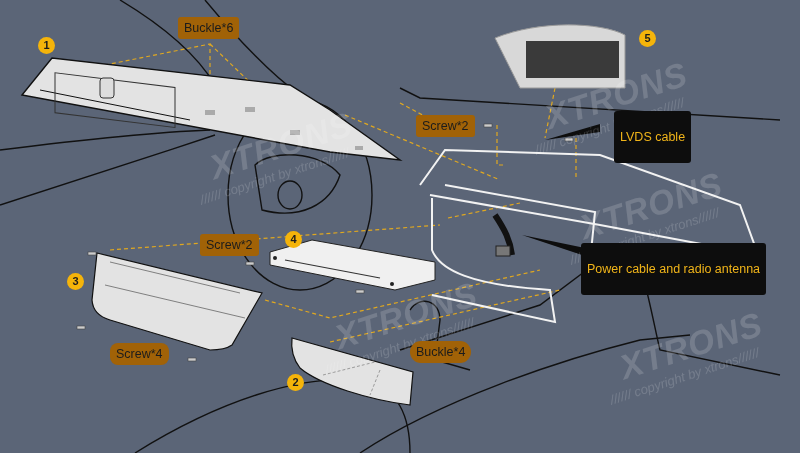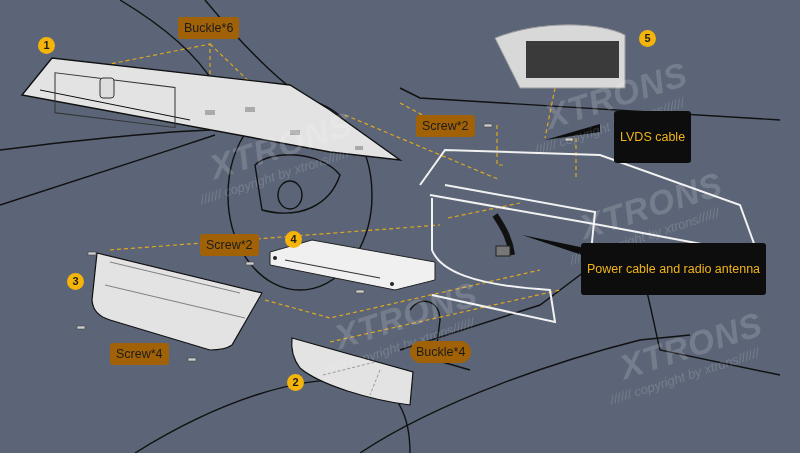--- a/index.html
+++ b/index.html
@@ -130,18 +130,18 @@
 
   <div class="badge" style="left:38px;top:37px;">1</div>
   <div class="badge" style="left:287px;top:374px;">2</div>
   <div class="badge" style="left:67px;top:273px;">3</div>
   <div class="badge" style="left:285px;top:231px;">4</div>
   <div class="badge" style="left:639px;top:30px;">5</div>
 
   <div class="tag" style="left:178px;top:17px;">Buckle*6</div>
   <div class="tag" style="left:416px;top:115px;">Screw*2</div>
   <div class="tag" style="left:200px;top:234px;">Screw*2</div>
-  <div class="tag" style="left:110px;top:343px;">Screw*4</div>
+  <div class="tag" style="left:110px;top:343px;border-radius:8px;">Screw*4</div>
   <div class="tag" style="left:410px;top:341px;border-radius:11px;">Buckle*4</div>
 
   <div class="dark-tag" style="left:614px;top:111px;">LVDS cable</div>
   <div class="dark-tag" style="left:581px;top:243px;">Power cable and radio antenna</div>
 </div>
 
 </body></html>

